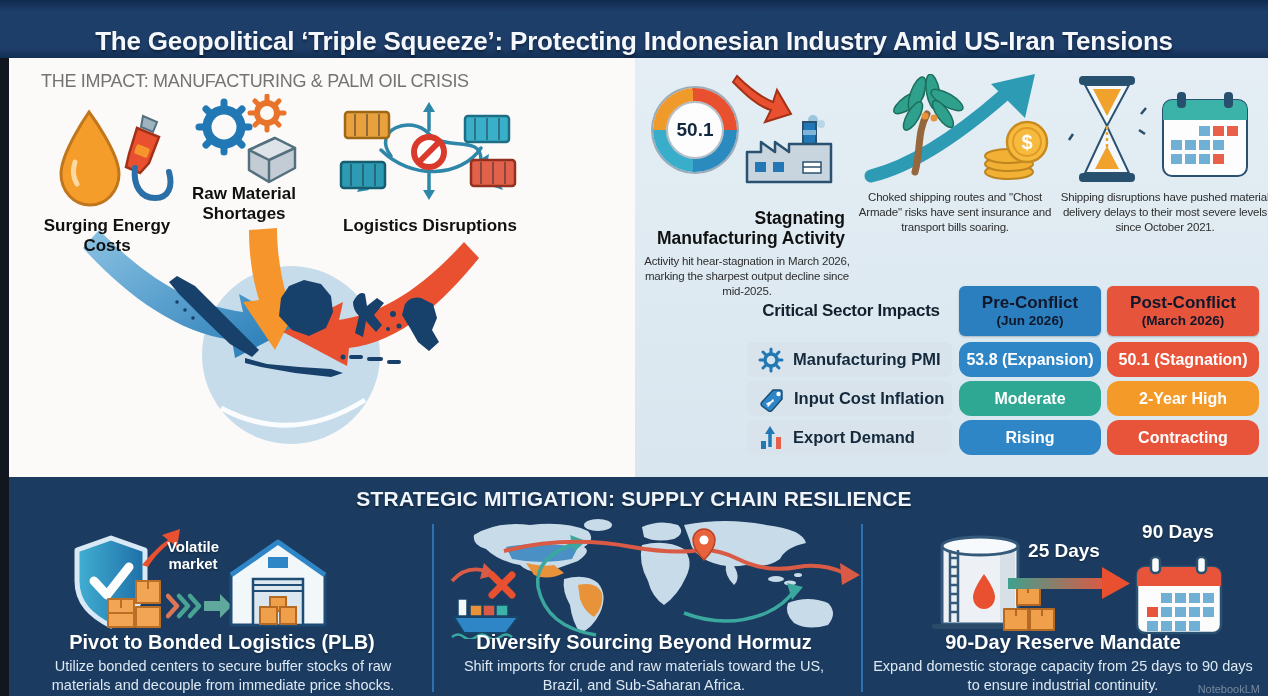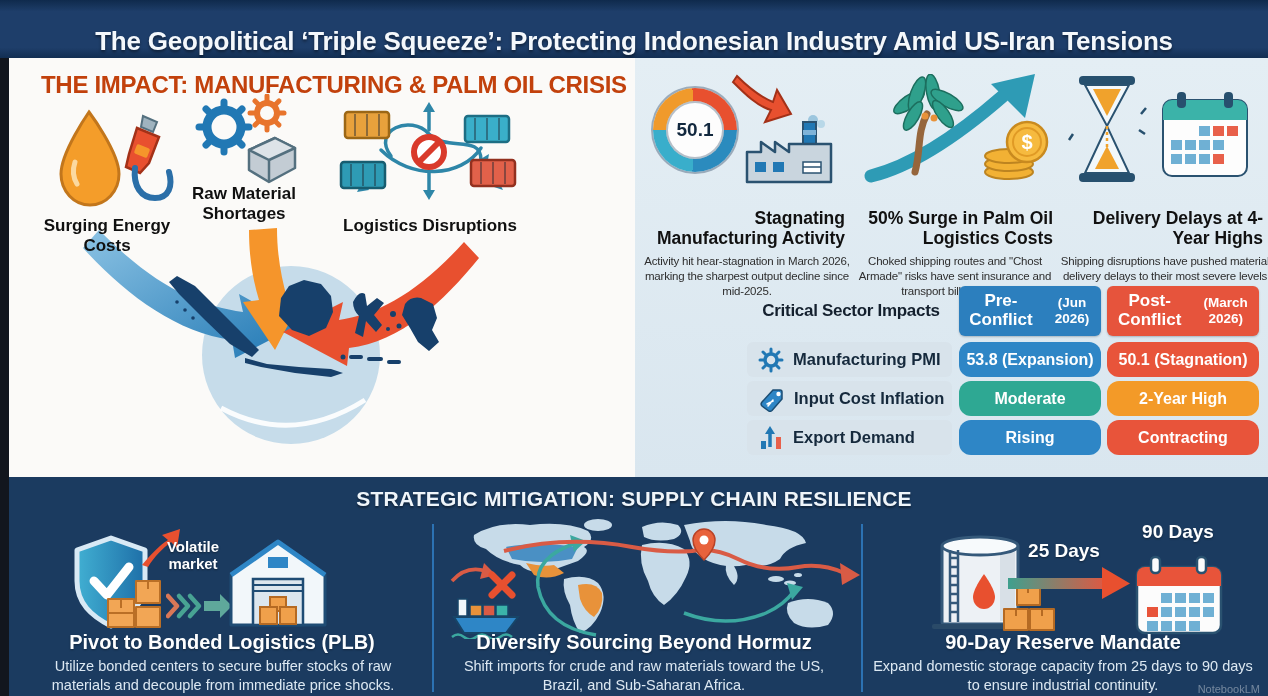--- a/index.html
+++ b/index.html
@@ -10,22 +10,22 @@
   
   .header{left:0;top:0;width:1268px;height:58px;
     background:linear-gradient(180deg,#0F2A4C 0%,#1E3E6A 20%,#1E3E6A 82%,#122E52 100%);}
   .header h1{margin:12px;line-height:58px;text-align:center;color:#F4F8FC;
     font-size:26px;font-weight:700;letter-spacing:-.2px;text-shadow:0 2px 3px rgba(0,0,0,.45)}
 
   .left-border{left:0;top:58px;width:9px;height:638px;background:#12161E;z-index:40}
 
   
   .impact{left:9px;top:58px;width:626px;height:419px;background:#FBFAF8;z-index:2}
-  .impact-heading{left:32px;top:13px;white-space:nowrap;font-size:24px;font-weight:700;
-    color:#c2410c;letter-spacing:-.3px}
+  .impact-heading{left:32px;top:13px;white-space:nowrap;font-size:18px;font-weight:400;
+    color:#737373;letter-spacing:-.3px}
   .cause-label{font-size:17px;font-weight:800;color:#101010;text-align:center;line-height:1.15}
 
   
   .stats{left:635px;top:58px;width:633px;height:419px;
     background:linear-gradient(180deg,#E4EEF4,#D9E6EF);z-index:2}
   .stat-card{position:absolute;top:16px;width:196px;height:205px}
   .stat-icon{position:relative;height:110px}
   .stat-title{margin-top:24px;text-align:right;font-size:17.5px;font-weight:800;
     color:#111;line-height:1.15}
   .stat-desc{margin:6px -8px 16px;text-align:center;font-size:11.5px;font-weight:500;
@@ -35,22 +35,22 @@
     box-shadow:0 0 0 2px rgba(20,50,80,.35)}
   .gauge-inner{position:absolute;left:13px;top:13px;width:58px;height:58px;border-radius:50%;
     background:#FDFDFD;box-shadow:inset 0 0 0 2px rgba(20,50,80,.3);
     display:flex;align-items:center;justify-content:center;
     font-size:19px;font-weight:800;color:#12283E}
 
   
   .table{left:112px;top:228px;width:514px;height:172px}
   .tbl-title{left:0;top:0;width:208px;height:50px;display:flex;align-items:center;
     justify-content:center;font-size:17px;font-weight:800;color:#14202E;letter-spacing:-.3px}
-  .chip{border-radius:6px;display:flex;flex-direction:row;align-items:center;
-    justify-content:center;color:#ffffff;text-align:center;box-shadow:0 1px 2px rgba(10,30,50,.25)}
+  .chip{border-radius:6px;display:flex;flex-direction:column;align-items:center;
+    justify-content:center;color:#0f172a;text-align:center;box-shadow:0 1px 2px rgba(10,30,50,.25)}
   .chip .l1{font-size:17px;font-weight:800;line-height:1.1}
   .chip .l2{font-size:13.5px;font-weight:700;line-height:1.15}
   .pill{left:0;width:205px;height:35px;background:#D8E3EB;border-radius:6px;
     display:flex;align-items:center;gap:9px;padding-left:11px;box-sizing:border-box;
     font-size:16.5px;font-weight:800;color:#15293C}
   .cell{height:35px;border-radius:12px;display:flex;align-items:center;justify-content:center;
     color:#fff;font-size:16px;font-weight:700}
   .col-pre{left:212px;width:142px}
   .col-post{left:360px;width:152px}
 
@@ -239,21 +239,20 @@
           <circle cx="68" cy="42" r="3.5" fill="#E8923A"></circle>
             <circle cx="77" cy="44" r="3.5" fill="#E8923A"></circle>
           <ellipse cx="152" cy="98" rx="24" ry="7" fill="#F2B134" stroke="#BD8420" stroke-width="2"></ellipse>
           <ellipse cx="152" cy="90" rx="24" ry="7" fill="#F2B134" stroke="#BD8420" stroke-width="2"></ellipse>
           <ellipse cx="152" cy="82" rx="24" ry="7" fill="#F2B134" stroke="#BD8420" stroke-width="2"></ellipse>
           <circle cx="170" cy="68" r="20" fill="#F6BA3F" stroke="#C98A1F" stroke-width="2.5"></circle>
           <circle cx="170" cy="68" r="14" fill="none" stroke="#E09A25" stroke-width="2"></circle>
           <text x="170" y="75" text-anchor="middle" font-size="20" font-weight="bold" fill="#FFFFFF">$</text>
         </svg>
       </div>
-      <div class="stat-title">50% Surge in Palm Oil Logistics Costs</div>
       <div class="stat-desc">Choked shipping routes and "Chost Armade" risks have sent insurance and transport bills soaring.</div>
     </div>
 
     <div class="stat-card" style="left:432px">
       <div class="stat-icon">
         <svg width="190" height="110" viewBox="0 0 190 110">
           <g>
             <rect x="12" y="2" width="56" height="9" rx="4" fill="#27506E"></rect>
             <rect x="12" y="99" width="56" height="9" rx="4" fill="#27506E"></rect>
             <polygon points="18,11 62,11 40,52" fill="#F2F8FB" stroke="#2A5270" stroke-width="2"></polygon>
@@ -277,21 +276,20 @@
                 <rect x="132" y="66" width="11" height="10" fill="#6FB0D4"></rect>
                 <rect x="146" y="66" width="11" height="10" fill="#6FB0D4"></rect>
               <rect x="104" y="80" width="11" height="10" fill="#6FB0D4"></rect>
                 <rect x="118" y="80" width="11" height="10" fill="#6FB0D4"></rect>
                 <rect x="132" y="80" width="11" height="10" fill="#6FB0D4"></rect>
                 <rect x="146" y="80" width="11" height="10" fill="#E8604A"></rect>
             </g>
           </g>
         </svg>
       </div>
-      <div class="stat-title">Delivery Delays at 4-Year Highs</div>
       <div class="stat-desc">Shipping disruptions have pushed material delivery delays to their most severe levels since October 2021.</div>
     </div>
 
     <div class="abs table">
       <div class="abs tbl-title">Critical Sector Impacts</div>
       <div class="abs chip col-pre" style="top:0;height:50px;background:#2C7FBE">
         <span class="l1">Pre-Conflict</span>
         <span class="l2">(Jun 2026)</span>
       </div>
       <div class="abs chip col-post" style="top:0;height:50px;background:#E6543C">

